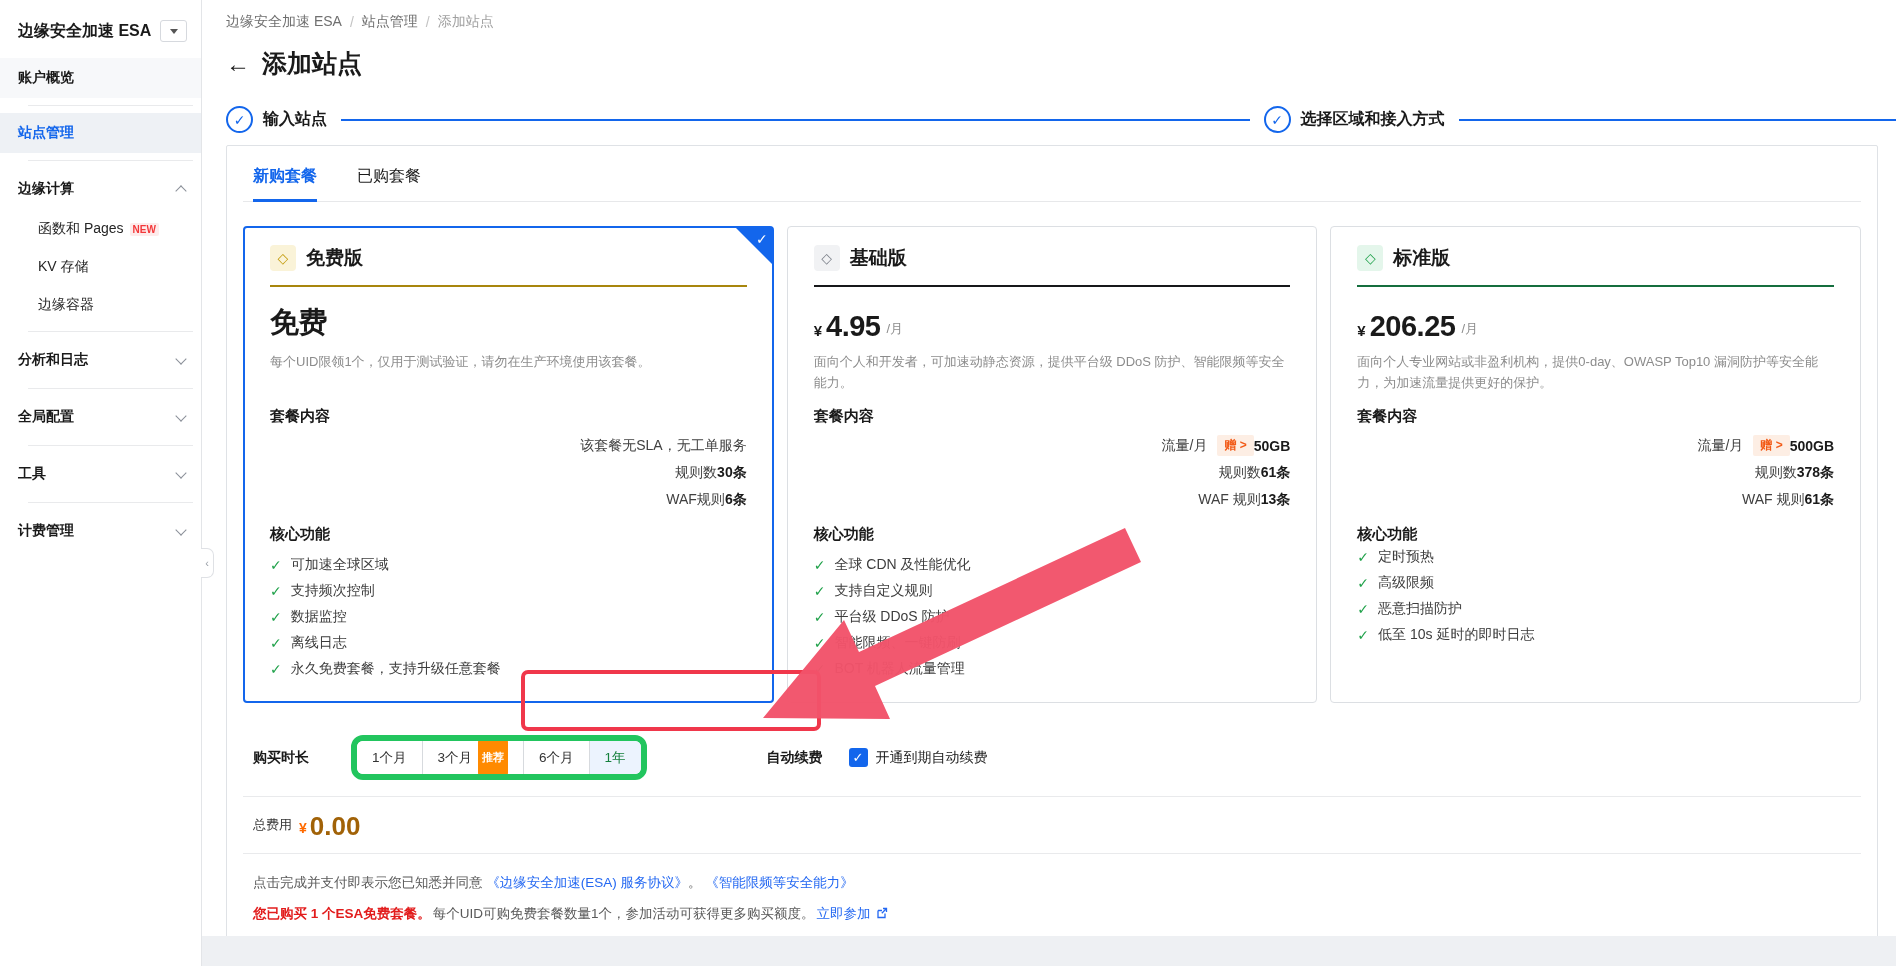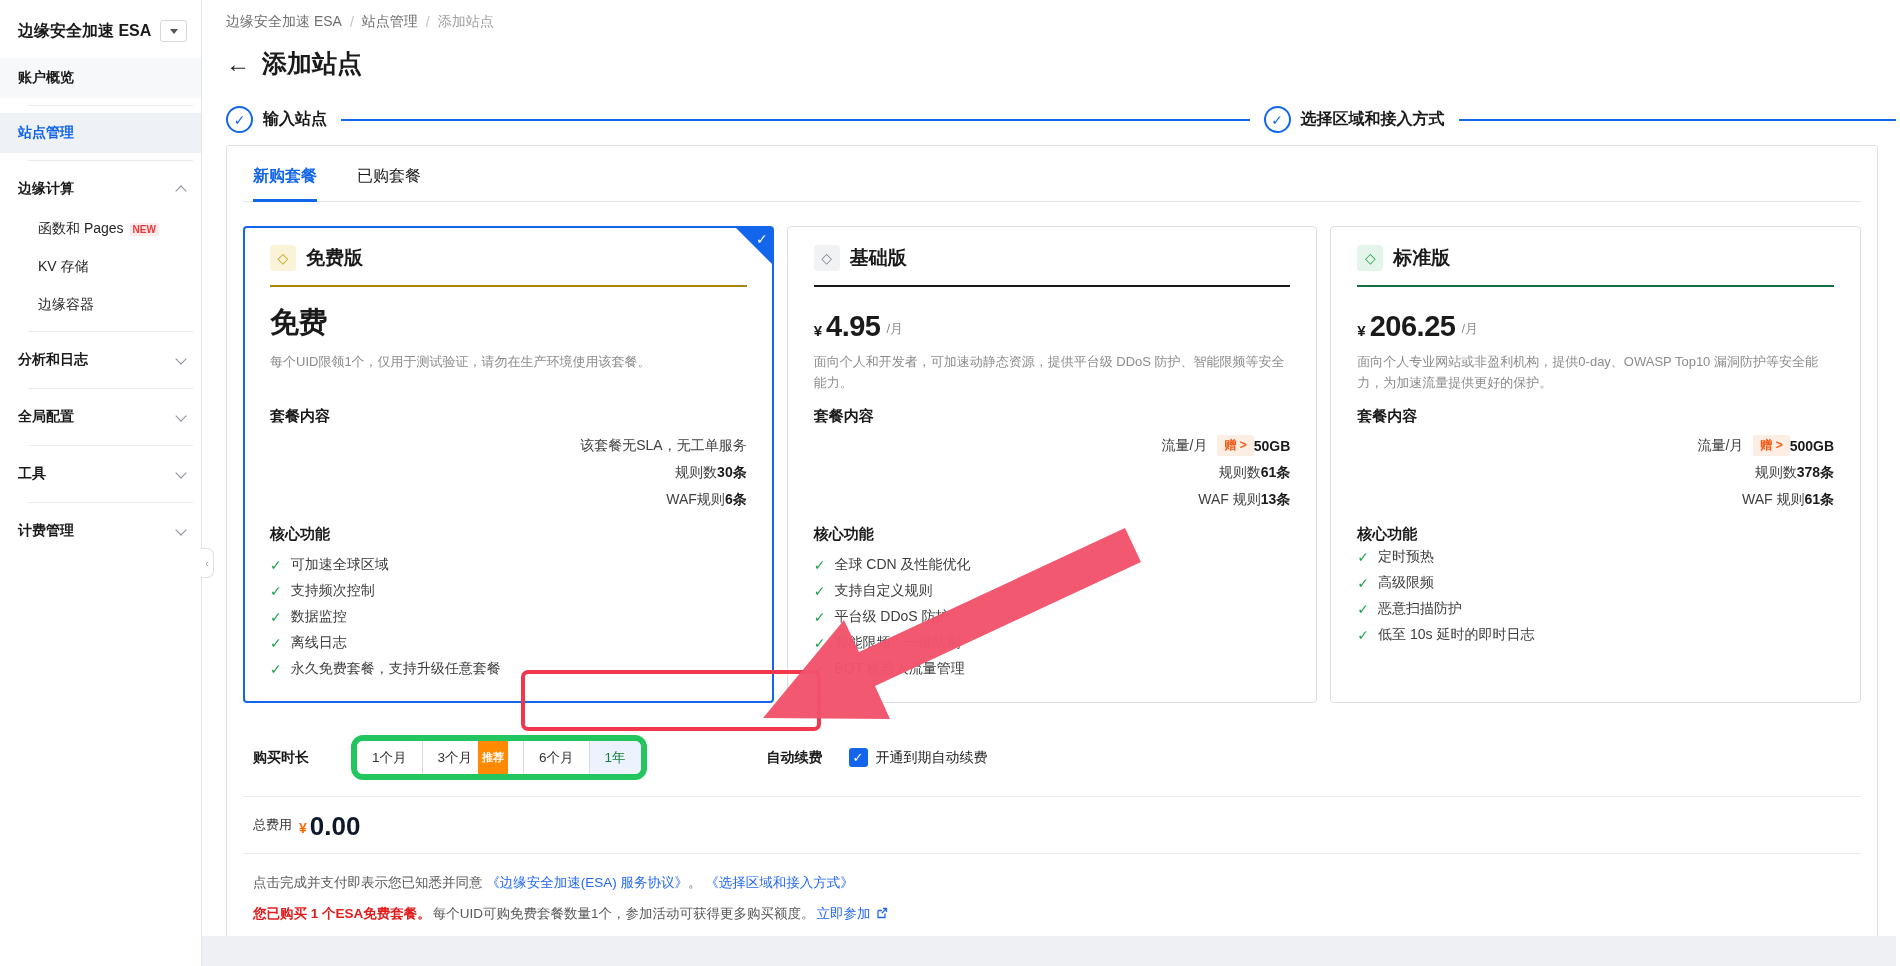--- a/index.html
+++ b/index.html
@@ -101,21 +101,21 @@
   .badge-rec { background:#ff8a00; color:#fff; font-size:11px; padding:1px 4px; border-radius:2px; font-weight:bold; }
   .auto-label { margin-left:120px; }
   .checkbox { width:19px; height:19px; background:#1366ec; border-radius:3px; margin-left:26px; display:flex;
     align-items:center; justify-content:center; color:#fff; font-size:13px; font-weight:bold; cursor:pointer; flex-shrink:0; }
   .cb-text { font-size:14px; margin-left:8px; }
 
   .hr { height:1px; background:#e9eaec; margin-top:16px; }
   .total-row { display:flex; align-items:flex-end; padding:16px 0 14px 10px; gap:3px; }
   .total-label { font-size:13px; color:#333; padding-bottom:5px; }
   .total-cny { color:#ff6a00; font-size:14px; font-weight:bold; padding-bottom:3px; margin-left:4px; }
-  .total-amt { color:#0f172a; font-size:26px; font-weight:bold; line-height:1; }
+  .total-amt { color:#a16207; font-size:26px; font-weight:bold; line-height:1; }
 
   .agree { margin-top:20px; padding-left:10px; font-size:13.5px; color:#595959; }
   .link { color:#2468f2; cursor:pointer; }
   .notice { margin-top:13px; padding-left:10px; font-size:13.5px; color:#595959; display:flex; align-items:center; gap:2px; }
   .notice-red { color:#e21c1c; font-weight:600; }
   .ext-icon { display:inline-block; margin-left:3px; vertical-align:-1px; }
 
   .btn-row { margin-top:16px; padding-left:10px; display:flex; gap:12px; }
   .btn { height:34px; padding:0 20px; font-size:14px; border-radius:2px; cursor:pointer;
     display:flex; align-items:center; justify-content:center; }
@@ -418,21 +418,21 @@
         <span class="total-label">总费用</span>
         <span class="total-cny">¥</span>
         <span class="total-amt">0.00</span>
       </div>
 
       <div class="hr" style="margin-top:0"></div>
 
       <div class="agree">
         <span>点击完成并支付即表示您已知悉并同意</span>
         <span class="link">《边缘安全加速(ESA) 服务协议》</span><span>。</span>
-        <span class="link">《选择区域和接入方式》</span>
+        <span class="link">《智能限频等安全能力》</span>
       </div>
 
       <div class="notice">
         <span class="notice-red">您已购买 1 个ESA免费套餐。</span>
         <span>每个UID可购免费套餐数量1个，参加活动可获得更多购买额度。</span>
         <span class="link">立即参加</span>
         <span class="ext-icon">
           <svg width="12" height="12" viewBox="0 0 12 12">
               <path d="M2 3.5 h4 M2 3.5 v7 h7 v-4" stroke="#2468f2" stroke-width="1.3" fill="none"></path>
               <path d="M7 1.5 h3.5 v3.5 M10.5 1.5 L5.8 6.2" stroke="#2468f2" stroke-width="1.3" fill="none"></path>

